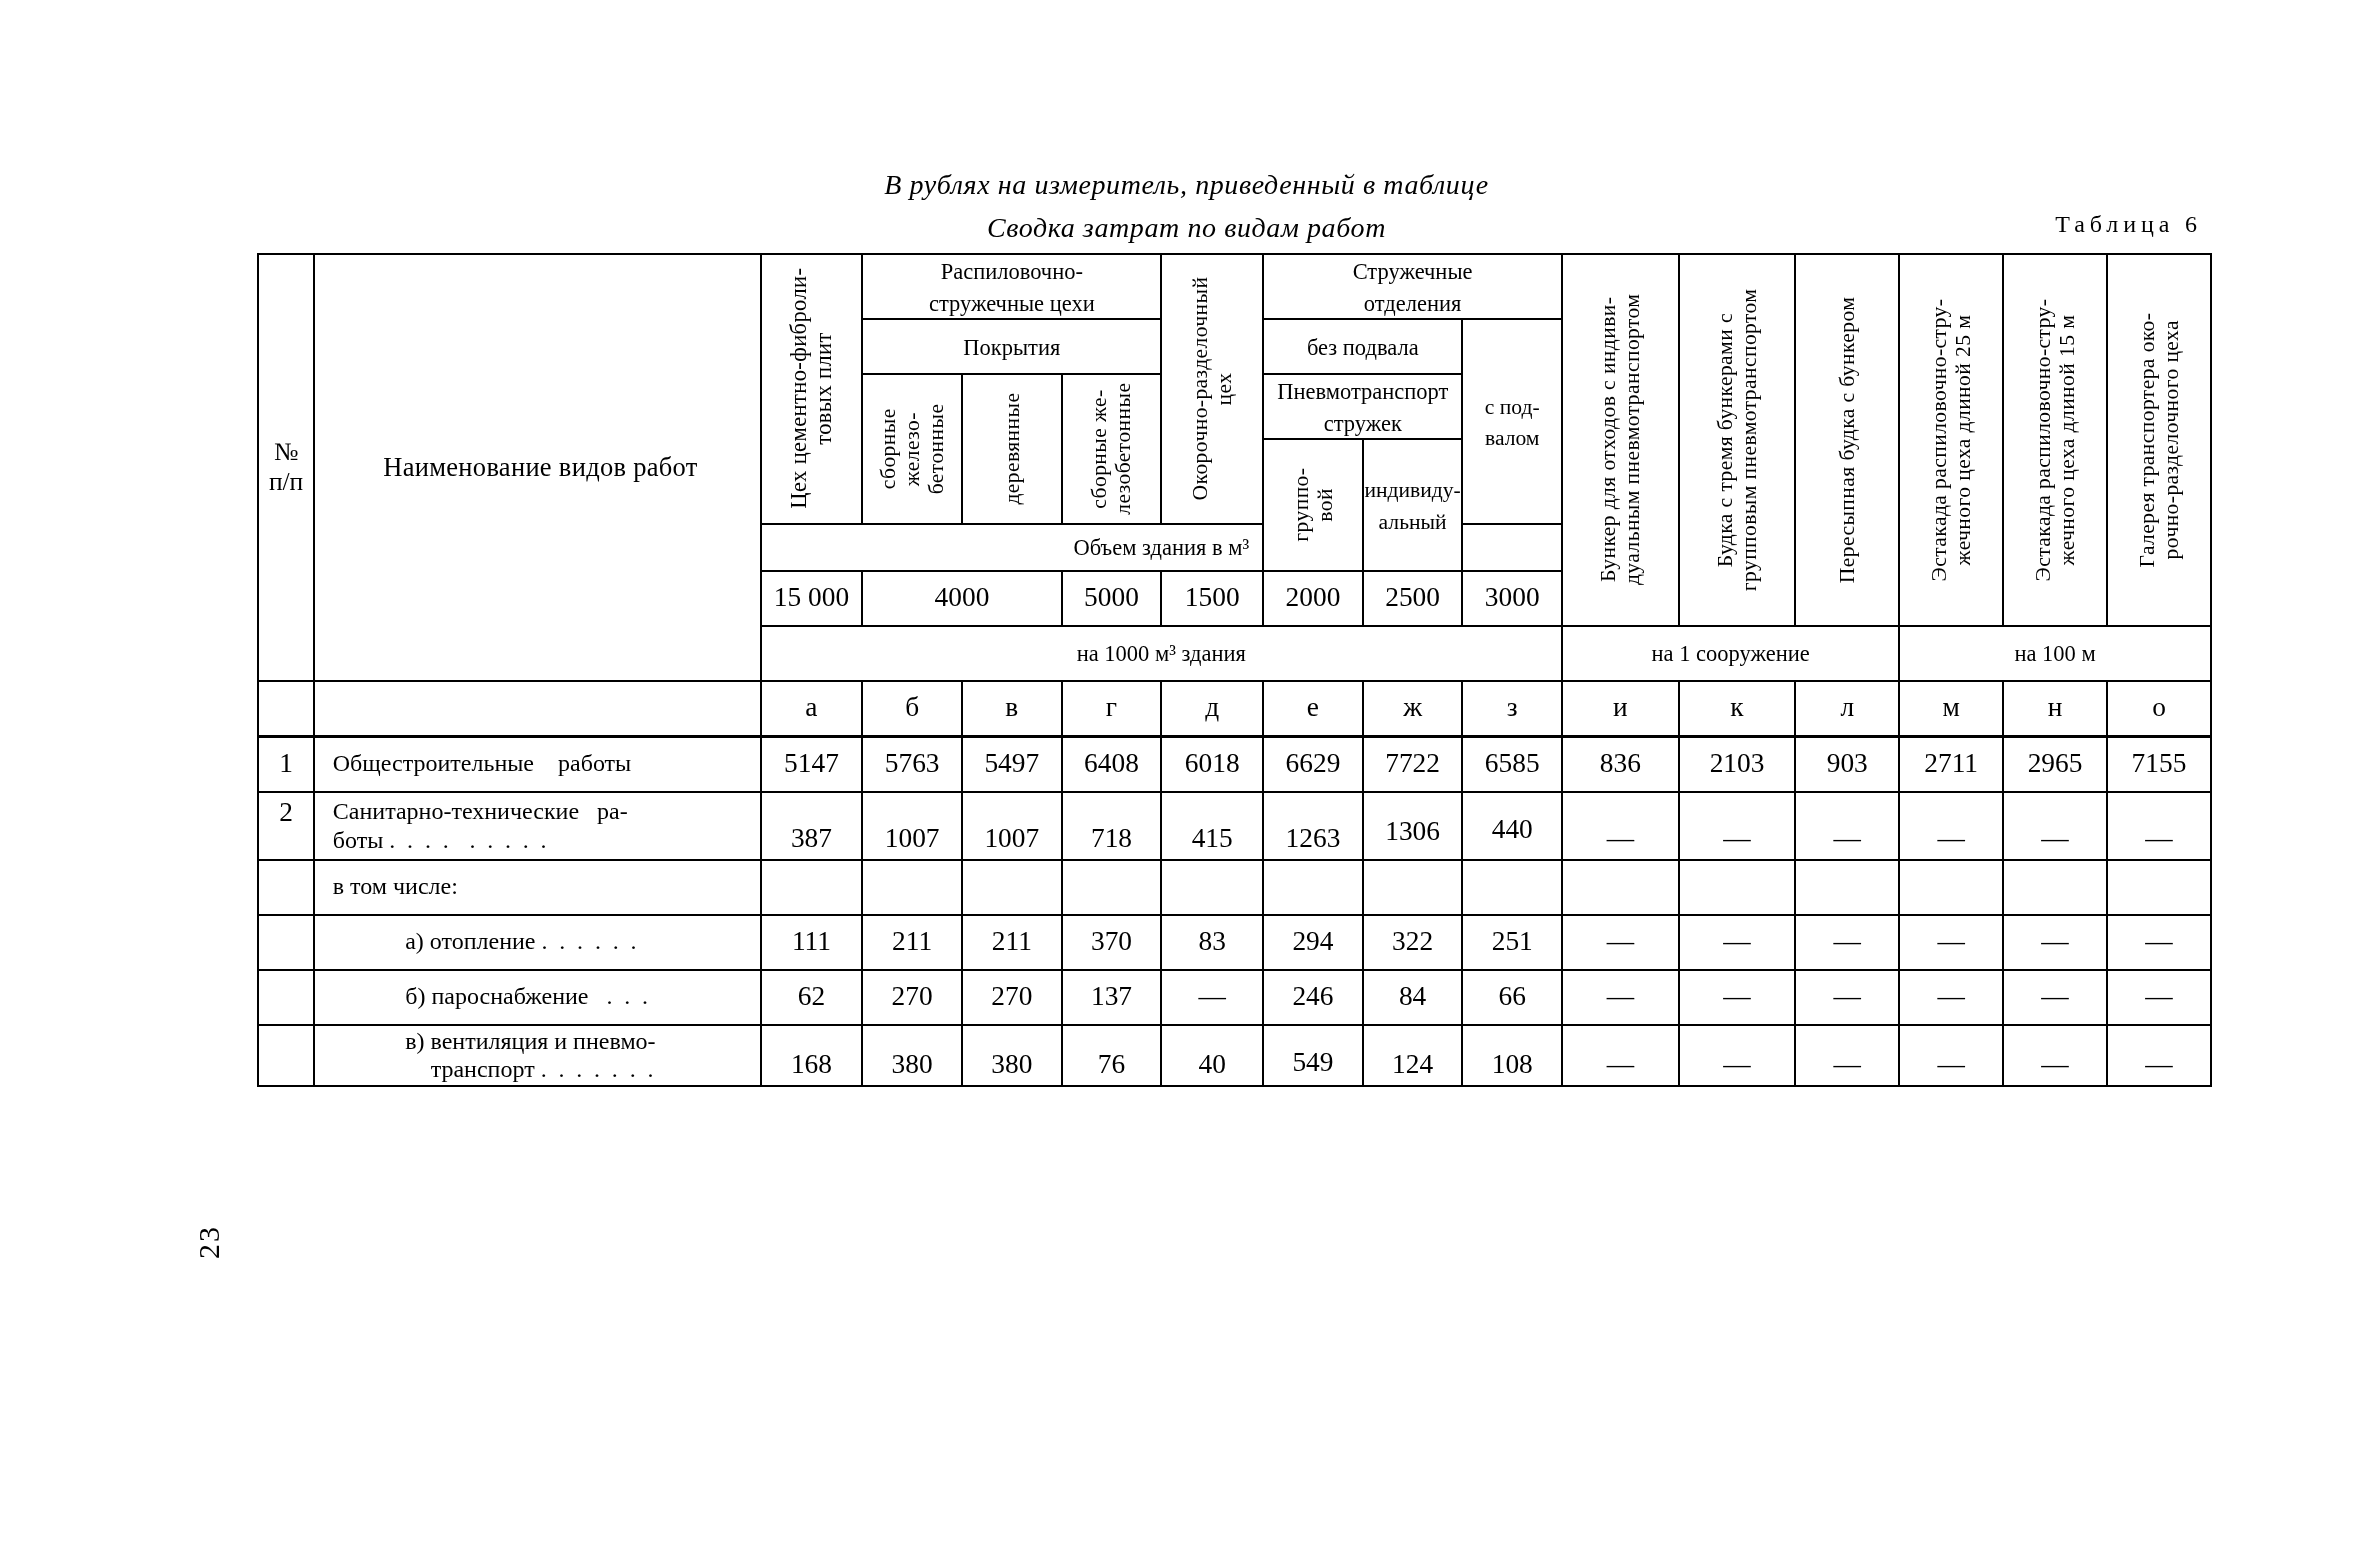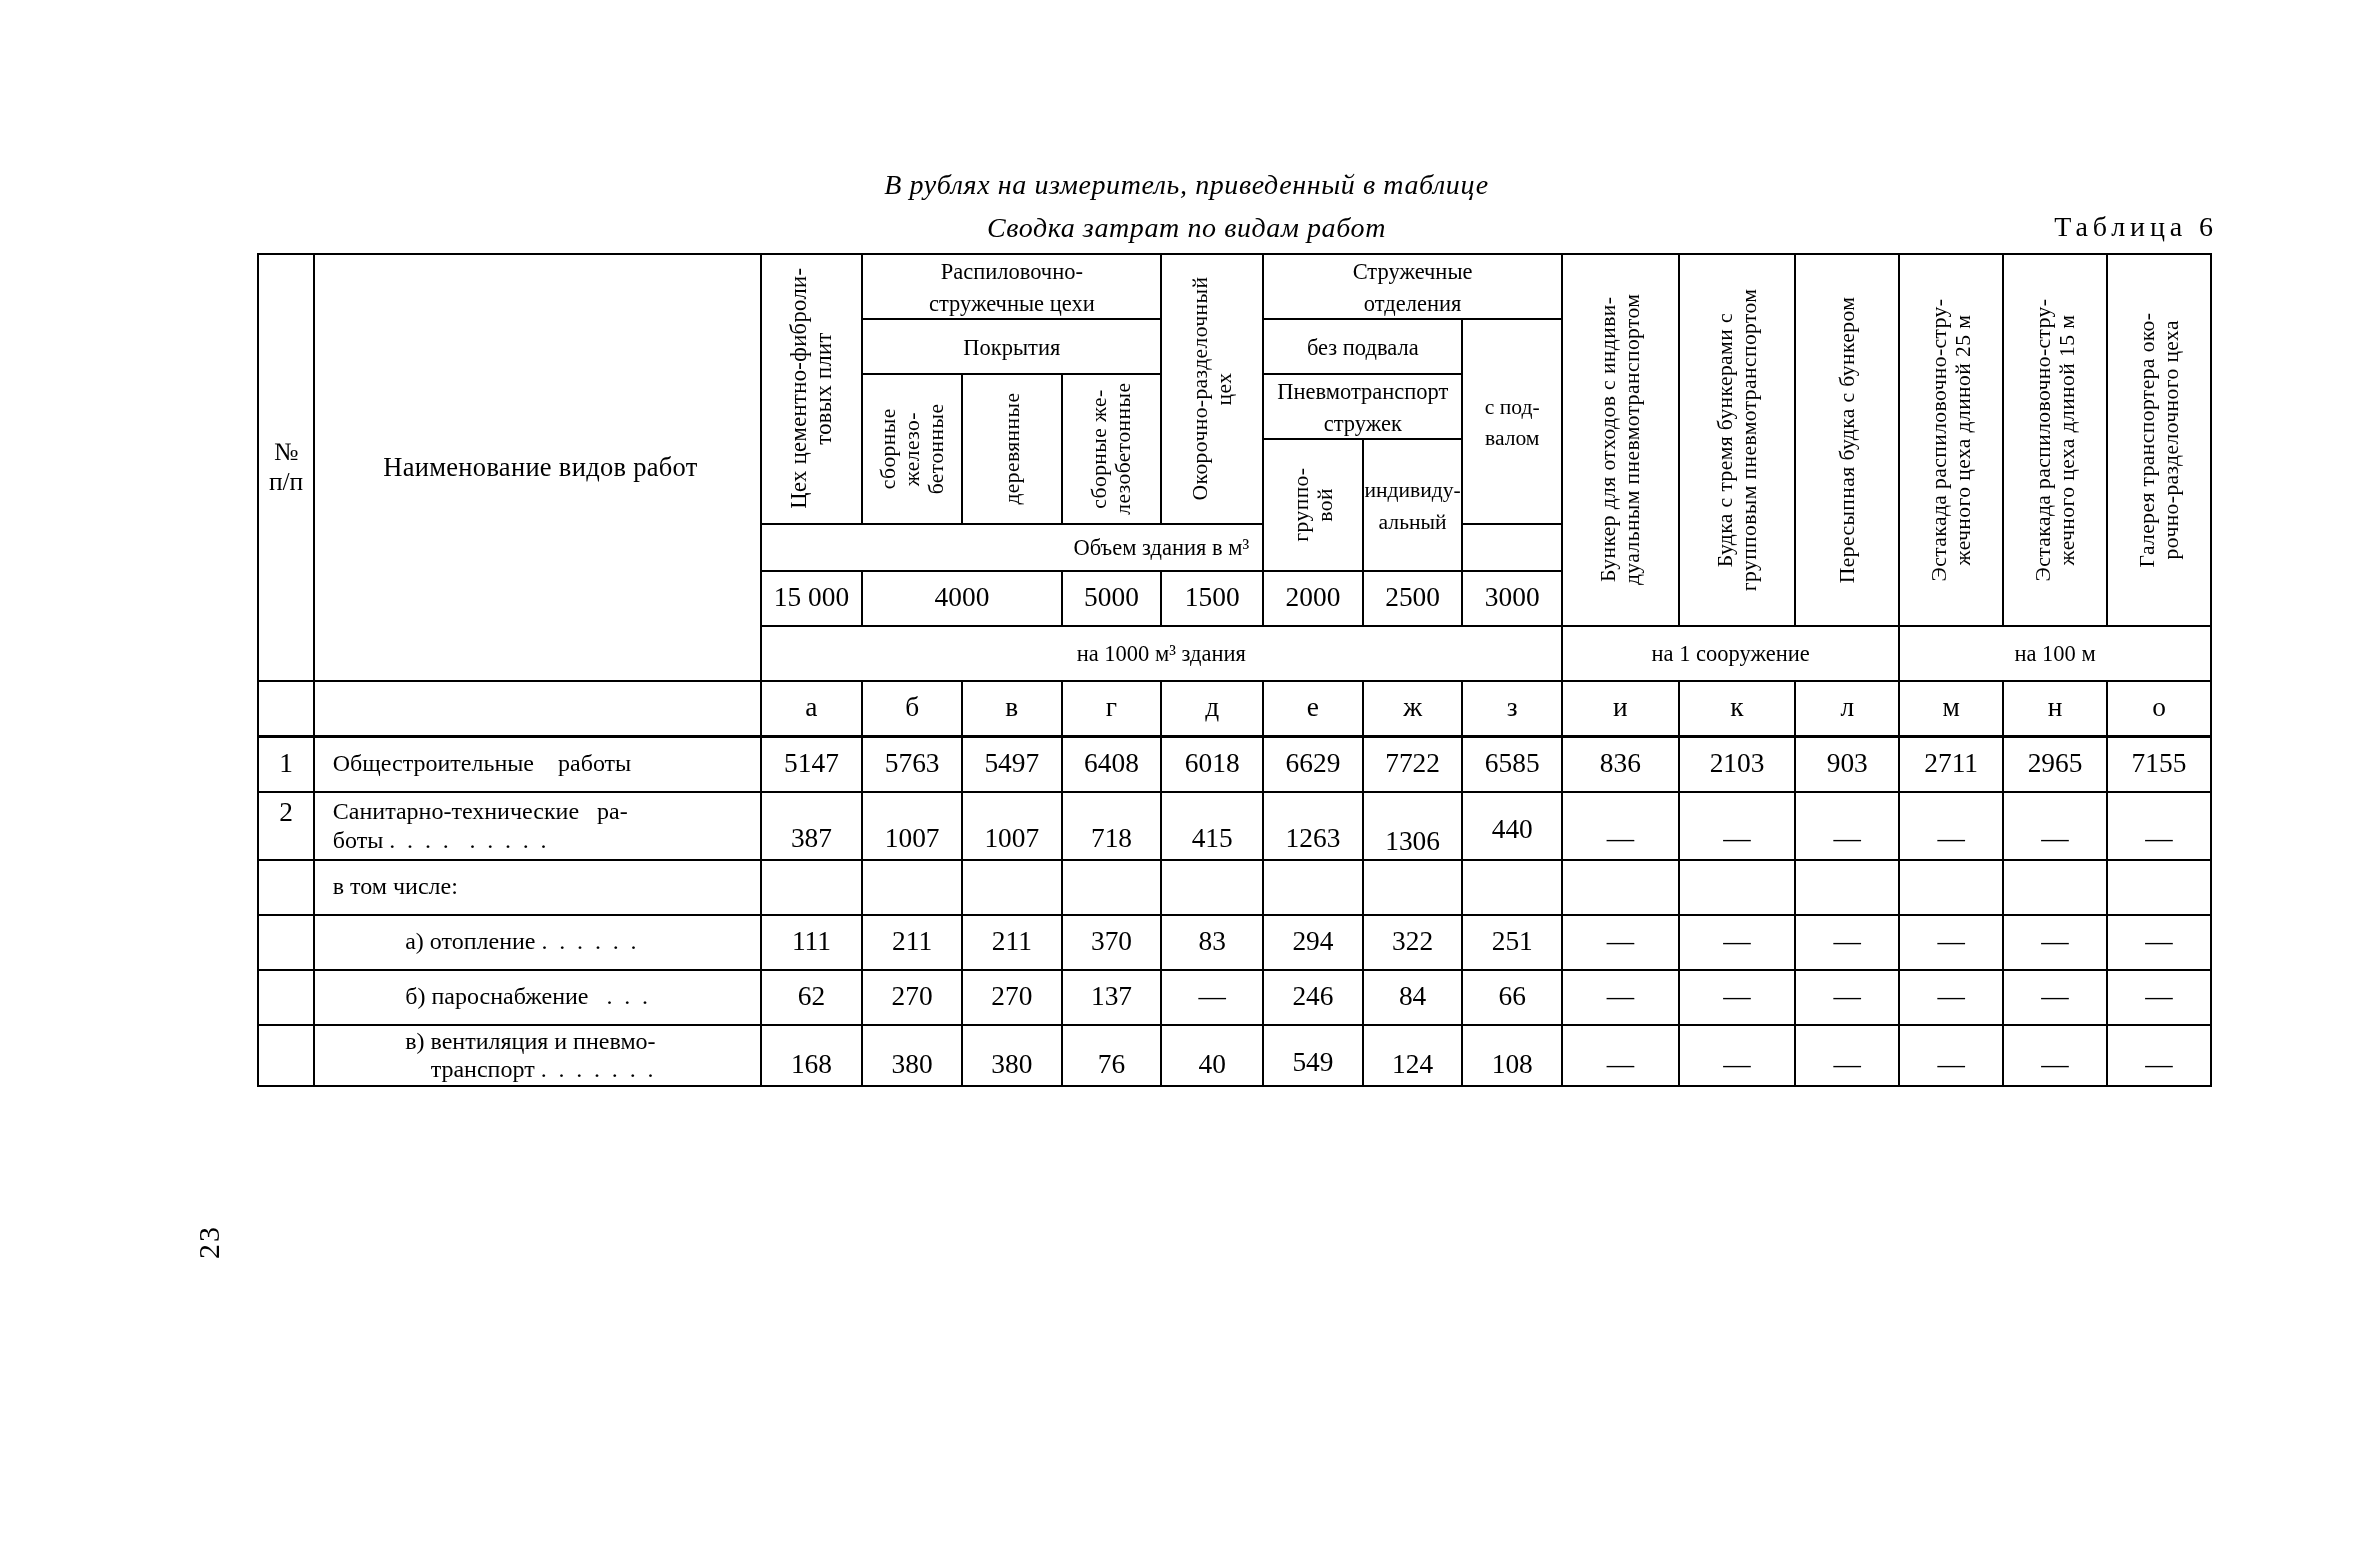--- a/index.html
+++ b/index.html
@@ -33,23 +33,23 @@
   }
   .title-line {
     font-style: italic;
     font-size: 28px;
     letter-spacing: 0.6px;
     line-height: 43px;
     white-space: nowrap;
   }
   .table-no {
     position: absolute;
-    right: 155px;
+    right: 171px;
     top: 211px;
-    font-size: 28px;
+    font-size: 24px;
     letter-spacing: 4.9px;
     white-space: nowrap;
   }
 
   
   .page-number {
     position: absolute;
     left: 192px;
     top: 1259px;
     font-size: 30px;
@@ -340,21 +340,21 @@
           <td class="rownum" style="vertical-align:top;padding-top:3.9px">2</td>
           <td class="name-col">
             <span class="label ind1 two-line">Санитарно-технические&nbsp;&nbsp;&nbsp;ра-<br>боты&nbsp;<span class="dots">.&nbsp;.&nbsp;.&nbsp;.&nbsp;&nbsp;.&nbsp;.&nbsp;.&nbsp;.&nbsp;.</span></span>
           </td>
           <td class="v" style="vertical-align:bottom;padding-bottom:3.9px">387</td>
           <td class="v" style="vertical-align:bottom;padding-bottom:3.9px">1007</td>
           <td class="v" style="vertical-align:bottom;padding-bottom:3.9px">1007</td>
           <td class="v" style="vertical-align:bottom;padding-bottom:3.9px">718</td>
           <td class="v" style="vertical-align:bottom;padding-bottom:3.9px">415</td>
           <td class="v" style="vertical-align:bottom;padding-bottom:3.9px">1263</td>
-          <td class="v" style="vertical-align:bottom;padding-bottom:1px">1306</td>
+          <td class="v" style="vertical-align:bottom;padding-bottom:11px">1306</td>
           <td class="v" style="vertical-align:bottom;padding-bottom:13px">440</td>
           <td class="v dash" style="vertical-align:bottom;padding-bottom:3.9px">—</td>
           <td class="v dash" style="vertical-align:bottom;padding-bottom:3.9px">—</td>
           <td class="v dash" style="vertical-align:bottom;padding-bottom:3.9px">—</td>
           <td class="v dash" style="vertical-align:bottom;padding-bottom:3.9px">—</td>
           <td class="v dash" style="vertical-align:bottom;padding-bottom:3.9px">—</td>
           <td class="v dash" style="vertical-align:bottom;padding-bottom:3.9px">—</td>
         </tr>
 
         <tr>

